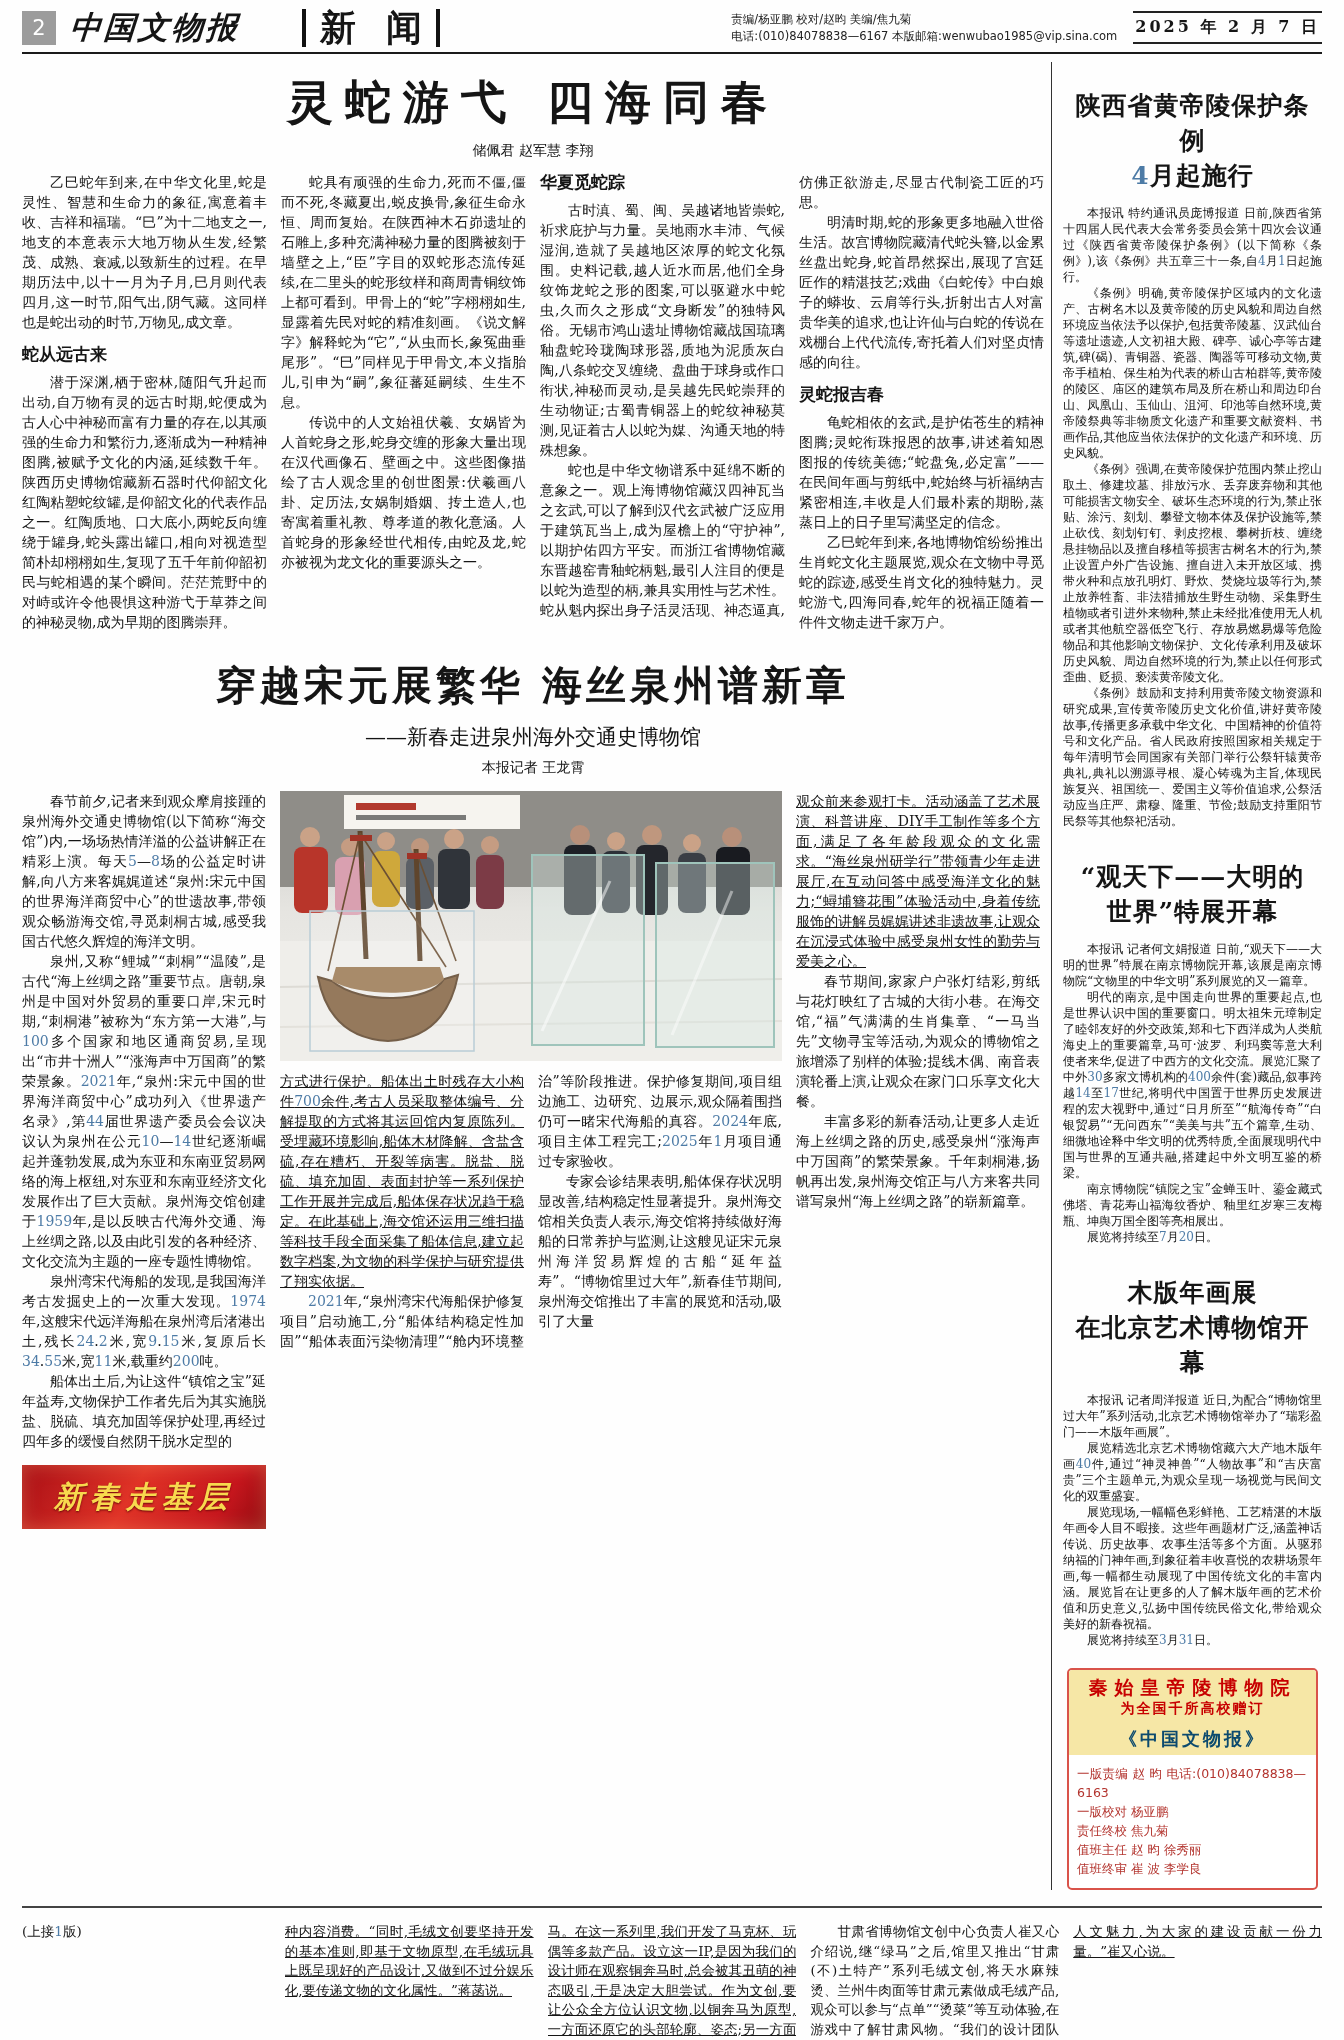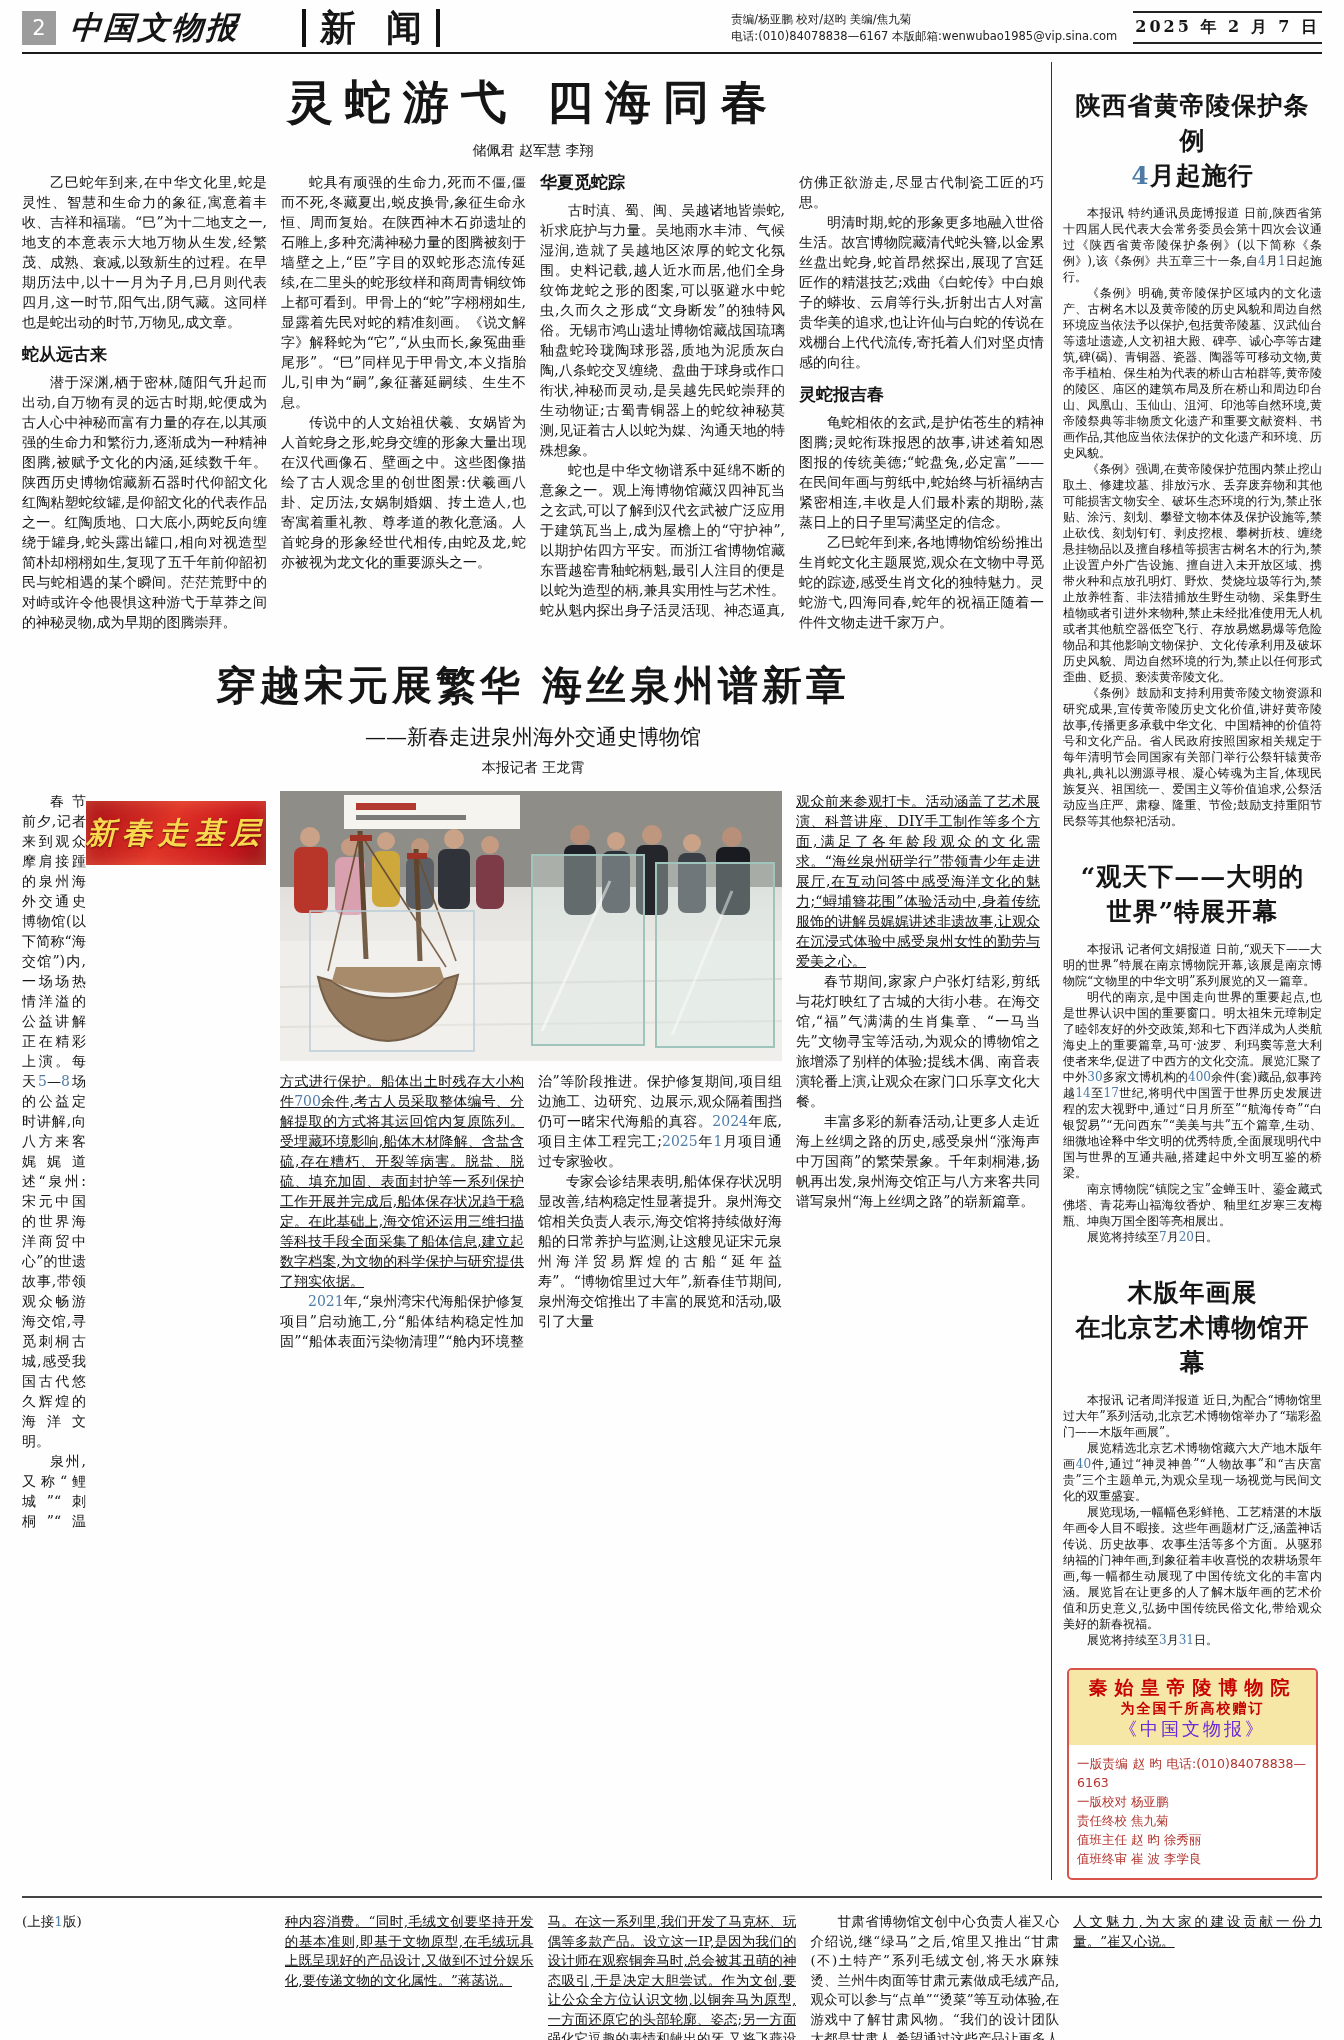--- a/index.html
+++ b/index.html
@@ -31,40 +31,40 @@
   .lead-cols p, .qz-body p, .rc-body p, .bb p { margin:0; text-indent:2em; }
   .lead-cols h3 { font-size:17px; font-weight:bold; margin:12px 0 8px; break-after:avoid; }
   .lead-cols h3:empty { display:none; margin:0; }
 
   
   .qz { margin-top:26px; }
   .qz-headline { font-size:40px; font-weight:bold; text-align:center; letter-spacing:4px; margin-bottom:10px; }
   .qz-subtitle { font-size:21px; text-align:center; margin-bottom:8px; }
   .qz-byline { font-size:14px; text-align:center; margin-bottom:14px; }
   .qz-body { display:grid; grid-template-columns:244px 502px 244px; column-gap:14px; font-size:14px; line-height:20px; text-align:justify; }
-  .qz-col1 { height:738px; display:flex; flex-direction:row; }
+  .qz-col1 { height:738px; display:flex; flex-direction:column; }
   .qz-col1 .txt { flex:1; overflow:hidden; }
   .badge { margin-top:10px; height:64px; background:linear-gradient(120deg,#a90f16,#e03327 45%,#c6161d 80%,#8f0b10); display:flex; align-items:center; justify-content:center; box-shadow:inset 0 0 18px rgba(255,180,120,.35); }
   .badge span { color:#f8d94e; font-size:30px; font-weight:bold; font-style:italic; letter-spacing:6px; text-shadow:0 1px 2px #6e0a0a; }
   .qz-photo svg { display:block; width:502px; height:270px; }
   .qz-below { margin-top:10px; column-count:2; column-gap:14px; height:452px; overflow:hidden; }
   .qz-col4 { height:738px; overflow:hidden; }
   p.noind { text-indent:0 !important;text-decoration:underline; }
 
   
   .rightcol { font-size:12px; line-height:16px; text-align:justify; }
   .rc-h { font-size:25px; line-height:1.4; text-align:center; font-weight:bold; margin:22px 6px 12px; letter-spacing:1px; text-indent:0; }
   .rc-h:first-child { margin-top:30px; }
   .rc-body p { margin:0; }
   
   .infobox { margin:20px 4px 0 4px; border:2px solid #d9534a; border-radius:5px; overflow:hidden; background:#fff; }
   .ib-head { background:#f6e7a6; padding:9px 6px 8px; text-align:center; }
   .ib-t1 { color:#c70000; font-weight:bold; font-size:19px; letter-spacing:7px; }
   .ib-t2 { color:#c70000; font-weight:bold; font-size:14px; margin-top:5px; letter-spacing:2px; }
-  .ib-t3 { color:#6d28d9; font-weight:normal; font-size:18px; letter-spacing:3px; margin-top:5px; }
+  .ib-t3 { color:#0c4a6e; font-weight:bold; font-size:18px; letter-spacing:3px; margin-top:15px; }
   .ib-staff { padding:9px 10px 10px 8px; color:#b3342e; font-size:12.5px; line-height:19px; font-family:"DejaVu Sans",sans-serif; }
 
   
   .hsep { height:2px; background:#444; margin-top:16px; }
   .bottomband { display:flex; gap:14px; margin-top:14px; font-size:13.5px; line-height:19.5px; text-align:justify; }
   .bb-col { flex:1; height:282px; overflow:hidden; }
   .bb .cont { text-indent:0; margin-bottom:6px; }
 
   
   .num { color:#4d7ba6; }

